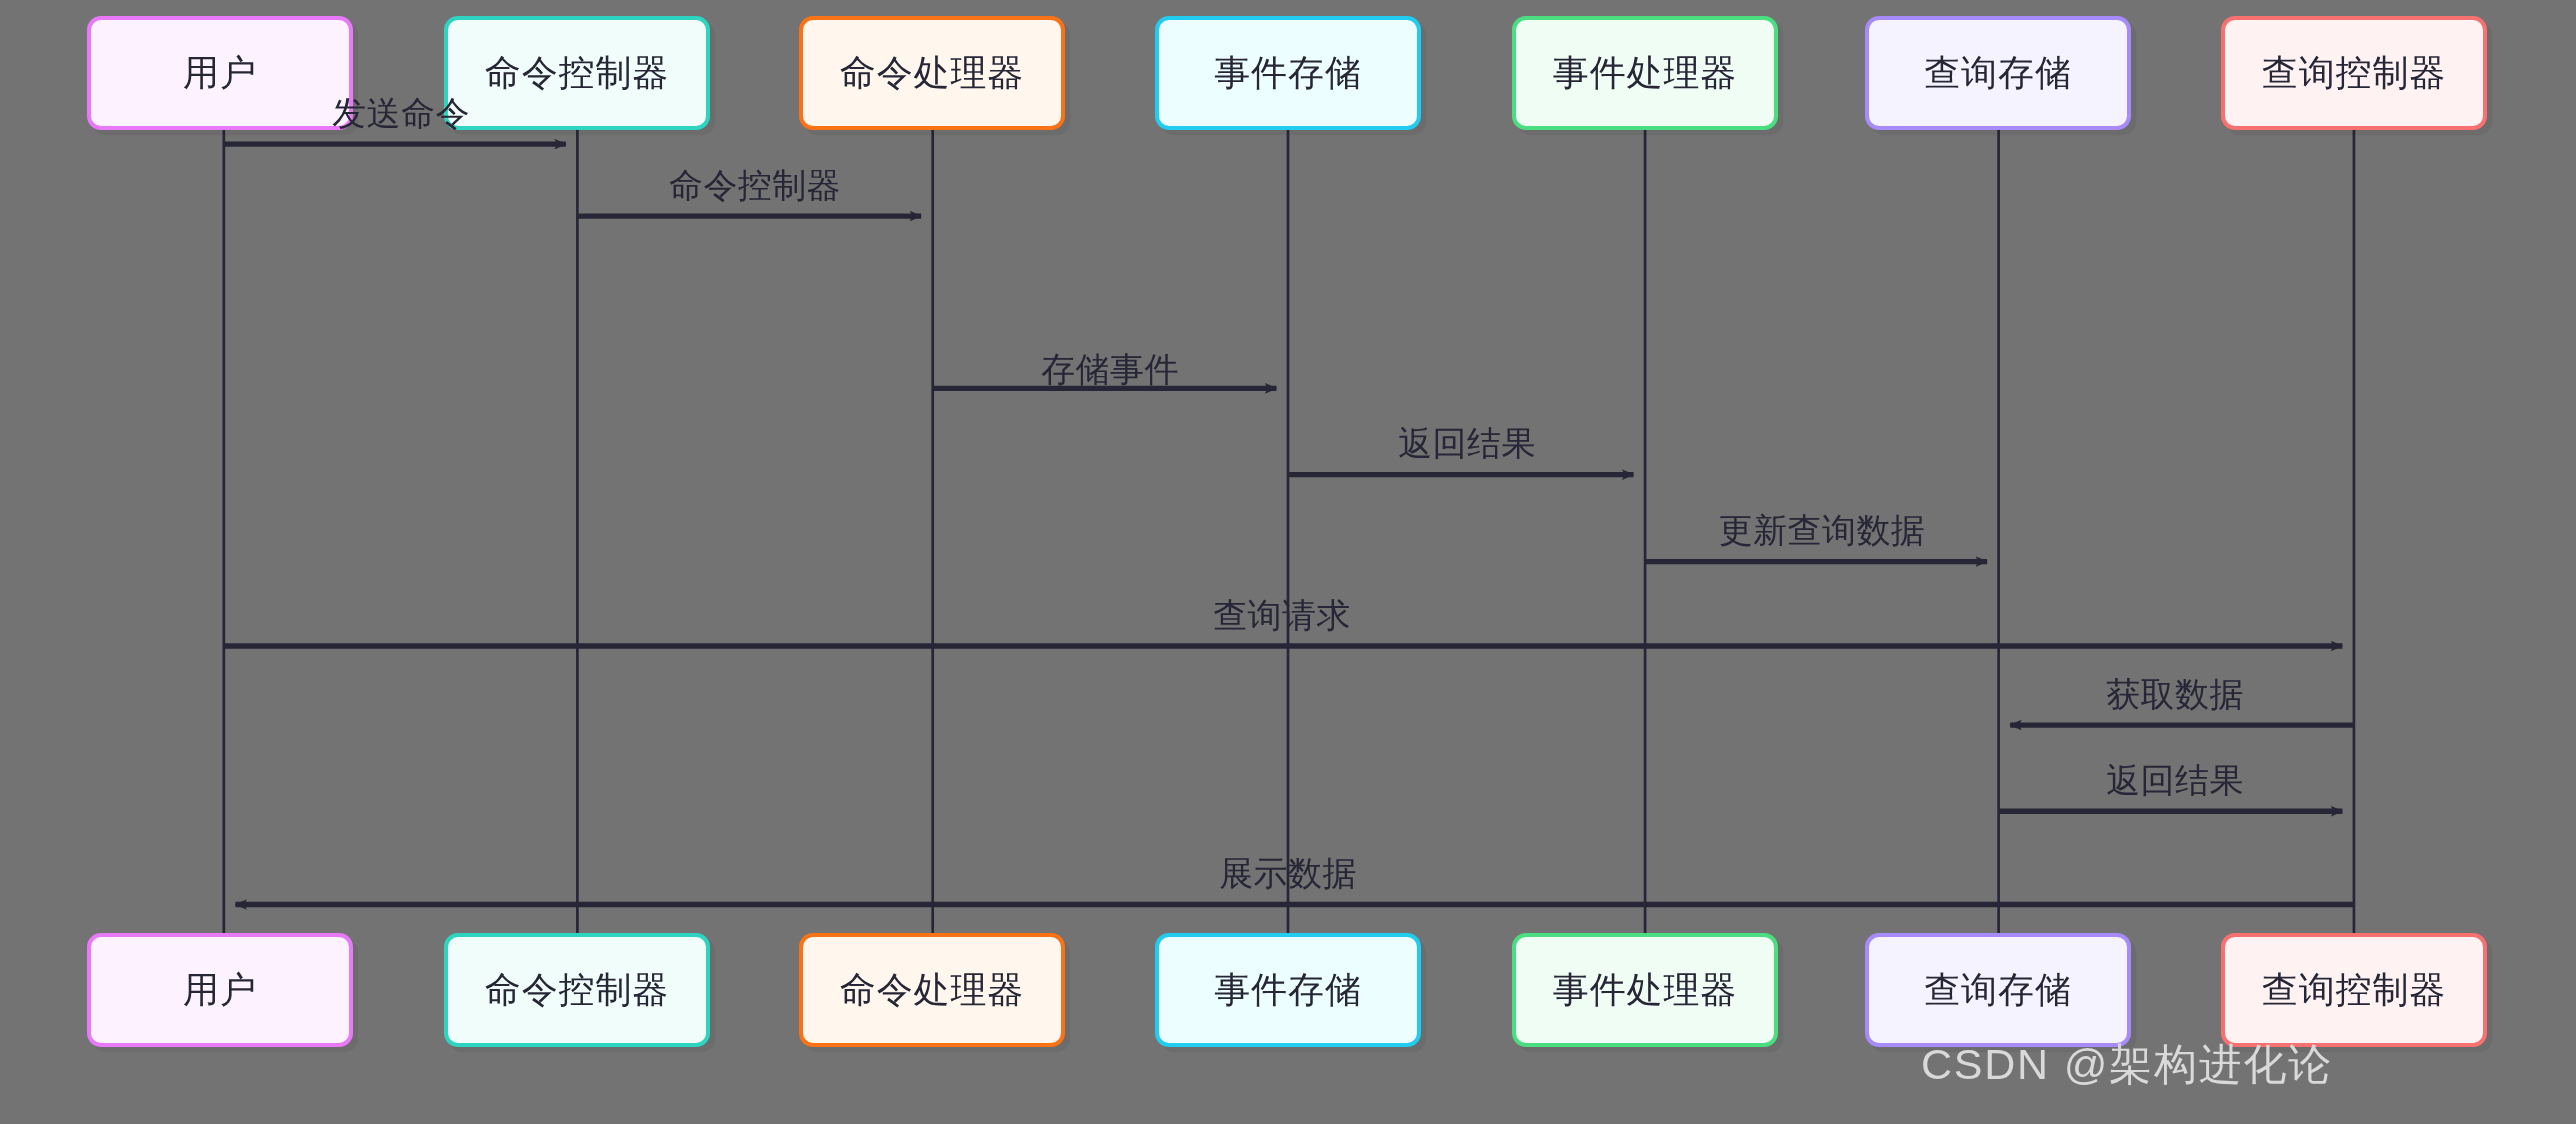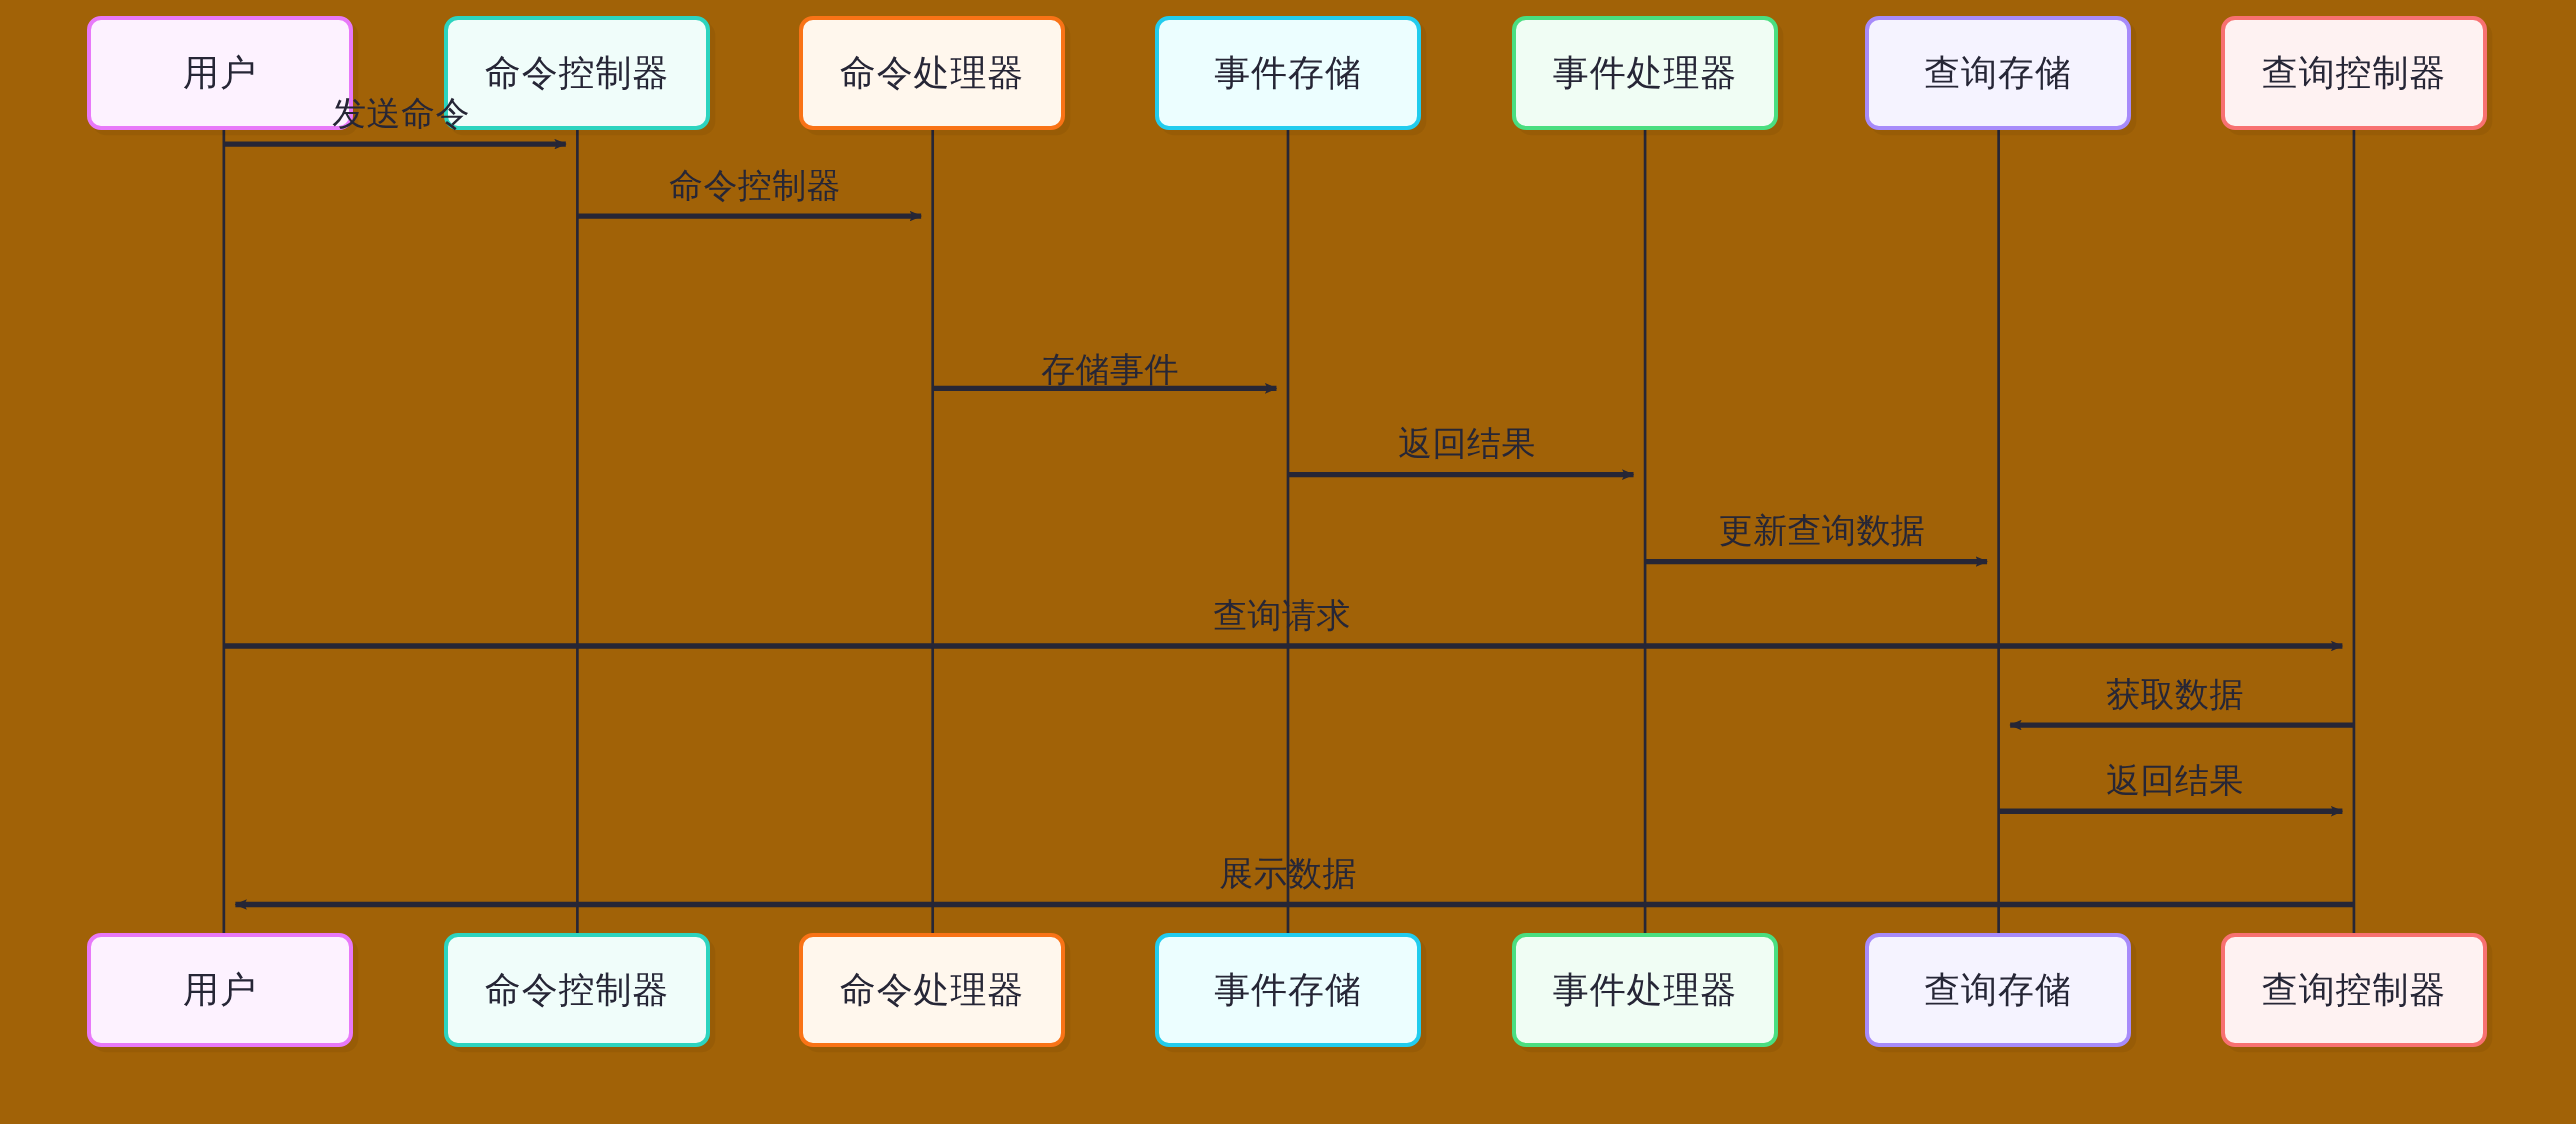--- a/index.html
+++ b/index.html
@@ -7,21 +7,21 @@
     padding: 0;
     background: #ffffff;
   }
   body {
     font-family: "Liberation Sans", "DejaVu Sans", sans-serif;
   }
   #diagram-root {
     position: relative;
     width: 2576px;
     height: 1125px;
-    background: #a16207;
+    background: #737373;
     overflow: hidden;
     text-decoration: underline;
   }
   #svg-layer {
     position: absolute;
     top: 0;
     left: 0;
     width: 2576px;
     height: 1125px;
   }
@@ -149,15 +149,16 @@
       <div class="msg-label" style="left: 755px; top: 202px;">命令控制器</div>
       <div class="msg-label" style="left: 1110px; top: 386px;">存储事件</div>
       <div class="msg-label" style="left: 1467px; top: 460px;">返回结果</div>
       <div class="msg-label" style="left: 1822px; top: 547px;">更新查询数据</div>
       <div class="msg-label" style="left: 1282px; top: 632px;">查询请求</div>
       <div class="msg-label" style="left: 2175px; top: 711px;">获取数据</div>
       <div class="msg-label" style="left: 2175px; top: 797px;">返回结果</div>
       <div class="msg-label" style="left: 1288px; top: 890px; text-align: center;">展示数据</div>
     </div>
 
+  <div class="watermark" style="left: 2127px; top: 1064px; transform: translate(-50%, -50%); color: rgb(217, 217, 217);">CSDN @架构进化论</div>
 
 </div>
 
 
 </body></html>

